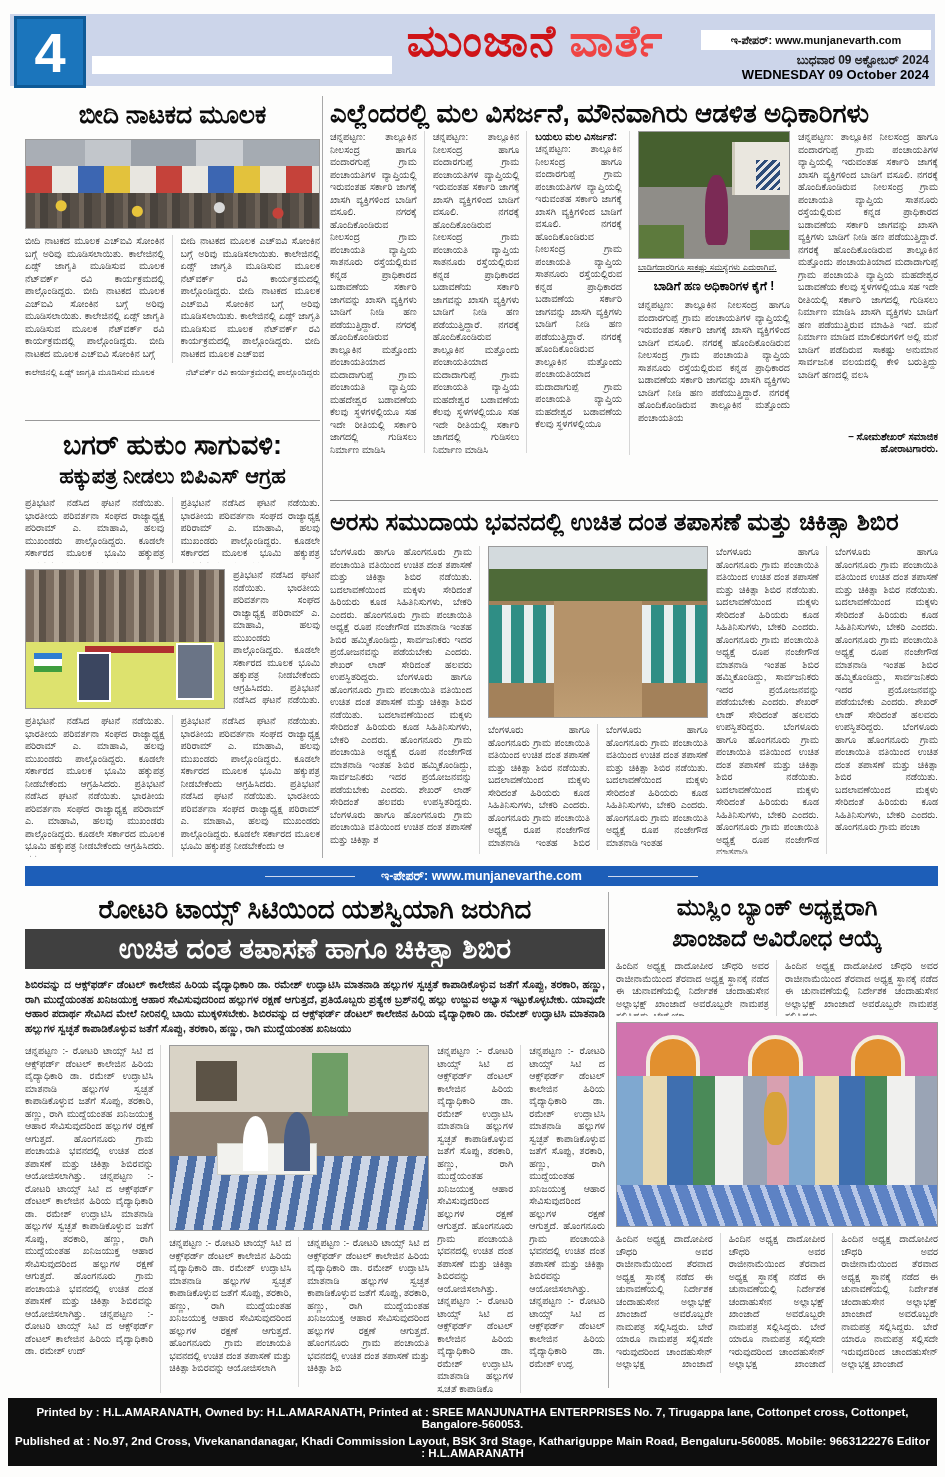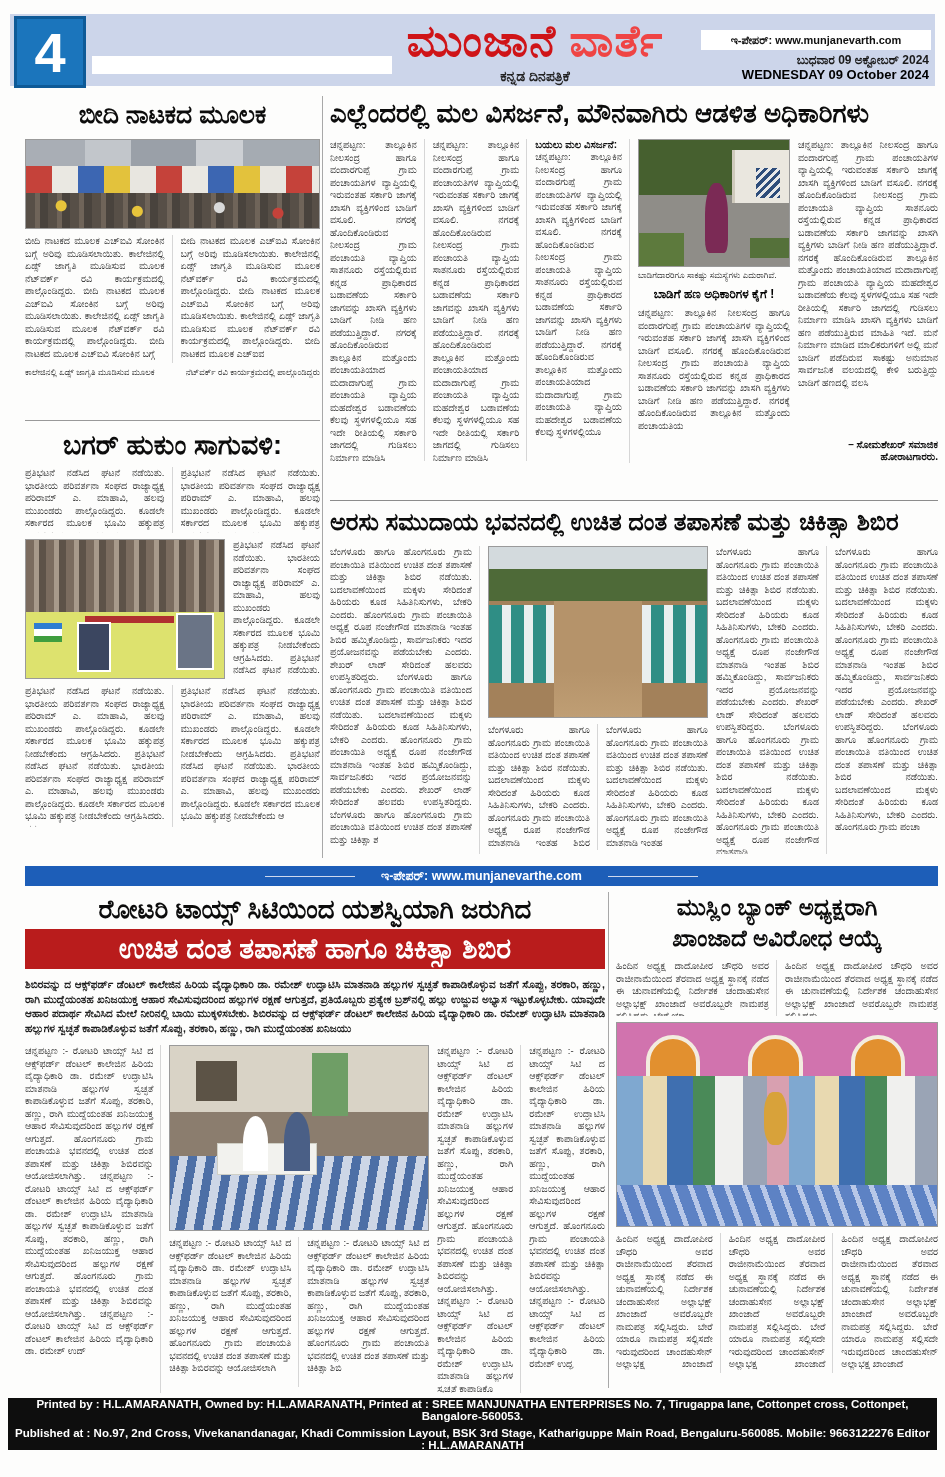--- a/index.html
+++ b/index.html
@@ -80,39 +80,38 @@
      border:4px solid #f3ecdf;border-radius:50px 50px 0 0;box-sizing:border-box;}
   .ph-f .a1{left:9%;} .ph-f .a2{left:41%;} .ph-f .a3{left:73%;}
   .ph-f .people{position:absolute;left:0;right:0;bottom:18%;height:56%;background:
      repeating-linear-gradient(90deg,#7fa8d0 0 26px,#e8d9b0 26px 50px,#3f6fb0 50px 76px,#4a8a58 76px 98px,#f0f0ee 98px 126px,#9aa4b5 126px 150px,#d8a0b0 150px 172px);}
   .ph-f .garland{position:absolute;left:46%;bottom:40%;width:7%;height:26%;background:#d8a23a;border-radius:40%;}
   .ph-f .tablecloth{position:absolute;left:0;right:0;bottom:0;height:20%;background:
      repeating-linear-gradient(70deg,#5d82c4 0 12px,#b8c8e8 12px 17px);}
   
   .subhead{font-weight:bold;text-align:center;font-size:12px;line-height:15px;color:#000;}
   .attrib{font-weight:bold;text-align:right;font-size:10px;margin-top:4px;}
-  .blackband{background:#b91c1c;color:#fff;font-weight:bold;text-align:center;}
+  .blackband{background:#404040;color:#fff;font-weight:bold;text-align:center;}
   .urlband{position:absolute;left:25px;top:866px;width:913px;height:20px;background:#1d5eb8;
      color:#fff;font-weight:bold;font-size:12.5px;display:flex;align-items:center;justify-content:center;}
   .urlband:before,.urlband:after{content:"";flex:0 0 90px;height:1px;background:#cfd9ee;margin:0 26px;}
-  .footer{position:absolute;left:8px;top:1398px;width:929px;height:52px;background:#0e0e0e;
+  .footer{position:absolute;left:8px;top:1398px;width:929px;height:68px;background:#0e0e0e;
      color:#fff;font-size:11.5px;font-weight:bold;text-align:center;
      display:flex;flex-direction:column;justify-content:center;gap:5px;padding:8px 6px;box-sizing:border-box;}
 </style>
 </head>
 <body>
 
 <div class="page">
 
   <div class="band"></div>
   <div class="stripe"></div>
   <div class="pagenum">4</div>
   <div class="masthead">
     <div class="mh"><span class="mh-red">ಮುಂಜಾನೆ</span><span class="mh-black"> ವಾರ್ತೆ</span></div>
-    <div class="tagline">ಕನ್ನಡ ದಿನಪತ್ರಿಕೆ</div>
   </div>
   <div class="epaper-box">ಇ-ಪೇಪರ್: www.munjanevarth.com</div>
   <div class="kdate">ಬುಧವಾರ 09 ಅಕ್ಟೋಬರ್ 2024</div>
   <div class="edate">WEDNESDAY 09 October 2024</div>
 
   <div class="art" style="left:25px;top:98px;width:295px;">
     <div class="hl" style="font-size:25px;line-height:33px;">ಬೀದಿ ನಾಟಕದ ಮೂಲಕ</div>
     <div class="photo ph-a" style="width:295px;height:90px;margin-top:8px;">
       <div class="bldg"></div>
       <div class="banners"></div>
@@ -123,20 +122,21 @@
       <div class="col fill" style="height:128px;">ಬೀದಿ ನಾಟಕದ ಮೂಲಕ ಎಚ್‌ಐವಿ ಸೋಂಕಿನ ಬಗ್ಗೆ ಅರಿವು ಮೂಡಿಸಲಾಯಿತು. ಕಾಲೇಜಿನಲ್ಲಿ ಏಡ್ಸ್ ಜಾಗೃತಿ ಮೂಡಿಸುವ ಮೂಲಕ ನೆಟ್‌ವರ್ಕ್ ರವಿ ಕಾರ್ಯಕ್ರಮದಲ್ಲಿ ಪಾಲ್ಗೊಂಡಿದ್ದರು. ಬೀದಿ ನಾಟಕದ ಮೂಲಕ ಎಚ್‌ಐವಿ ಸೋಂಕಿನ ಬಗ್ಗೆ ಅರಿವು ಮೂಡಿಸಲಾಯಿತು. ಕಾಲೇಜಿನಲ್ಲಿ ಏಡ್ಸ್ ಜಾಗೃತಿ ಮೂಡಿಸುವ ಮೂಲಕ ನೆಟ್‌ವರ್ಕ್ ರವಿ ಕಾರ್ಯಕ್ರಮದಲ್ಲಿ ಪಾಲ್ಗೊಂಡಿದ್ದರು. ಬೀದಿ ನಾಟಕದ ಮೂಲಕ ಎಚ್‌ಐವ</div>
     </div>
     <div style="display:flex;justify-content:space-between;margin-top:4px;">
       <span class="caption">ಕಾಲೇಜಿನಲ್ಲಿ ಏಡ್ಸ್ ಜಾಗೃತಿ ಮೂಡಿಸುವ ಮೂಲಕ</span>
       <span class="caption">ನೆಟ್‌ವರ್ಕ್ ರವಿ ಕಾರ್ಯಕ್ರಮದಲ್ಲಿ ಪಾಲ್ಗೊಂಡಿದ್ದರು</span>
     </div>
   </div>
 
   <div class="art" style="left:25px;top:420px;width:295px;border-top:1px solid #999;padding-top:8px;">
     <div class="hl" style="font-size:27px;line-height:32px;">ಬಗರ್ ಹುಕುಂ ಸಾಗುವಳಿ:</div>
+    <div class="hl" style="font-size:21px;line-height:30px;">ಹಕ್ಕುಪತ್ರ ನೀಡಲು ಬಿಪಿಎಸ್ ಆಗ್ರಹ</div>
     <div class="cols" style="margin-top:6px;">
       <div class="col colrule fill" style="height:66px;">ಪ್ರತಿಭಟನೆ ನಡೆಸಿದ ಘಟನೆ ನಡೆಯಿತು. ಭಾರತೀಯ ಪರಿವರ್ತನಾ ಸಂಘದ ರಾಜ್ಯಾಧ್ಯಕ್ಷ ಪರಿರಾಮ್ ಎ. ಮಾಹಾವಿ, ಹಲವು ಮುಖಂಡರು ಪಾಲ್ಗೊಂಡಿದ್ದರು. ಕೂಡಲೇ ಸರ್ಕಾರದ ಮೂಲಕ ಭೂಮಿ ಹಕ್ಕುಪತ್ರ ನೀಡಬೇಕೆಂದು ಆಗ್ರಹಿಸಿದರು. ಪ್ರತಿ</div>
       <div class="col fill" style="height:66px;">ಪ್ರತಿಭಟನೆ ನಡೆಸಿದ ಘಟನೆ ನಡೆಯಿತು. ಭಾರತೀಯ ಪರಿವರ್ತನಾ ಸಂಘದ ರಾಜ್ಯಾಧ್ಯಕ್ಷ ಪರಿರಾಮ್ ಎ. ಮಾಹಾವಿ, ಹಲವು ಮುಖಂಡರು ಪಾಲ್ಗೊಂಡಿದ್ದರು. ಕೂಡಲೇ ಸರ್ಕಾರದ ಮೂಲಕ ಭೂಮಿ ಹಕ್ಕುಪತ್ರ ನೀಡಬೇಕೆಂದು ಆಗ್ರಹಿಸಿದರ</div>
     </div>
     <div style="display:flex;gap:8px;margin-top:6px;">
       <div class="photo ph-d" style="width:200px;height:140px;flex:none;">
         <div class="crowd"></div>
         <div class="banner"></div>
         <div class="flag"></div>
         <div class="btxt"></div>
@@ -148,36 +148,36 @@
     <div class="cols" style="margin-top:6px;">
       <div class="col colrule fill" style="height:142px;">ಪ್ರತಿಭಟನೆ ನಡೆಸಿದ ಘಟನೆ ನಡೆಯಿತು. ಭಾರತೀಯ ಪರಿವರ್ತನಾ ಸಂಘದ ರಾಜ್ಯಾಧ್ಯಕ್ಷ ಪರಿರಾಮ್ ಎ. ಮಾಹಾವಿ, ಹಲವು ಮುಖಂಡರು ಪಾಲ್ಗೊಂಡಿದ್ದರು. ಕೂಡಲೇ ಸರ್ಕಾರದ ಮೂಲಕ ಭೂಮಿ ಹಕ್ಕುಪತ್ರ ನೀಡಬೇಕೆಂದು ಆಗ್ರಹಿಸಿದರು. ಪ್ರತಿಭಟನೆ ನಡೆಸಿದ ಘಟನೆ ನಡೆಯಿತು. ಭಾರತೀಯ ಪರಿವರ್ತನಾ ಸಂಘದ ರಾಜ್ಯಾಧ್ಯಕ್ಷ ಪರಿರಾಮ್ ಎ. ಮಾಹಾವಿ, ಹಲವು ಮುಖಂಡರು ಪಾಲ್ಗೊಂಡಿದ್ದರು. ಕೂಡಲೇ ಸರ್ಕಾರದ ಮೂಲಕ ಭೂಮಿ ಹಕ್ಕುಪತ್ರ ನೀಡಬೇಕೆಂದು ಆಗ್ರಹಿಸಿದರು. ಪ್ರತ</div>
       <div class="col fill" style="height:142px;">ಪ್ರತಿಭಟನೆ ನಡೆಸಿದ ಘಟನೆ ನಡೆಯಿತು. ಭಾರತೀಯ ಪರಿವರ್ತನಾ ಸಂಘದ ರಾಜ್ಯಾಧ್ಯಕ್ಷ ಪರಿರಾಮ್ ಎ. ಮಾಹಾವಿ, ಹಲವು ಮುಖಂಡರು ಪಾಲ್ಗೊಂಡಿದ್ದರು. ಕೂಡಲೇ ಸರ್ಕಾರದ ಮೂಲಕ ಭೂಮಿ ಹಕ್ಕುಪತ್ರ ನೀಡಬೇಕೆಂದು ಆಗ್ರಹಿಸಿದರು. ಪ್ರತಿಭಟನೆ ನಡೆಸಿದ ಘಟನೆ ನಡೆಯಿತು. ಭಾರತೀಯ ಪರಿವರ್ತನಾ ಸಂಘದ ರಾಜ್ಯಾಧ್ಯಕ್ಷ ಪರಿರಾಮ್ ಎ. ಮಾಹಾವಿ, ಹಲವು ಮುಖಂಡರು ಪಾಲ್ಗೊಂಡಿದ್ದರು. ಕೂಡಲೇ ಸರ್ಕಾರದ ಮೂಲಕ ಭೂಮಿ ಹಕ್ಕುಪತ್ರ ನೀಡಬೇಕೆಂದು ಆ</div>
     </div>
   </div>
 
   <div class="vrule" style="left:322px;top:96px;height:762px;"></div>
 
   <div class="art" style="left:330px;top:95px;width:608px;">
     <div class="hl" style="font-size:26px;line-height:36px;text-align:left;">ಎಲ್ಲೆಂದರಲ್ಲಿ ಮಲ ವಿಸರ್ಜನೆ, ಮೌನವಾಗಿರು ಆಡಳಿತ ಅಧಿಕಾರಿಗಳು</div>
-    <div style="display:flex;gap:8px;margin-top:8px;">
+    <div style="display:flex;gap:8px;margin-top:0;">
       <div class="colrule fill" style="width:95px;height:322px;">ಚನ್ನಪಟ್ಟಣ: ತಾಲ್ಲೂಕಿನ ನೀಲಸಂದ್ರ ಹಾಗೂ ವಂದಾರಗುಪ್ಪೆ ಗ್ರಾಮ ಪಂಚಾಯತಿಗಳ ವ್ಯಾಪ್ತಿಯಲ್ಲಿ ಇರುವಂತಹ ಸರ್ಕಾರಿ ಜಾಗಕ್ಕೆ ಖಾಸಗಿ ವ್ಯಕ್ತಿಗಳಿಂದ ಬಾಡಿಗೆ ವಸೂಲಿ. ನಗರಕ್ಕೆ ಹೊಂದಿಕೊಂಡಿರುವ ನೀಲಸಂದ್ರ ಗ್ರಾಮ ಪಂಚಾಯತಿ ವ್ಯಾಪ್ತಿಯ ಸಾತನೂರು ರಸ್ತೆಯಲ್ಲಿರುವ ಕನ್ನಡ ಪ್ರಾಧಿಕಾರದ ಬಡಾವಣೆಯ ಸರ್ಕಾರಿ ಜಾಗವನ್ನು ಖಾಸಗಿ ವ್ಯಕ್ತಿಗಳು ಬಾಡಿಗೆ ನೀಡಿ ಹಣ ಪಡೆಯುತ್ತಿದ್ದಾರೆ. ನಗರಕ್ಕೆ ಹೊಂದಿಕೊಂಡಿರುವ ತಾಲ್ಲೂಕಿನ ಮತ್ತೊಂದು ಪಂಚಾಯತಿಯಾದ ಮದಾದಾಗುಪ್ಪೆ ಗ್ರಾಮ ಪಂಚಾಯತಿ ವ್ಯಾಪ್ತಿಯ ಮಹದೇಶ್ವರ ಬಡಾವಣೆಯ ಕೆಲವು ಸ್ಥಳಗಳಲ್ಲಿಯೂ ಸಹ ಇದೇ ರೀತಿಯಲ್ಲಿ ಸರ್ಕಾರಿ ಜಾಗದಲ್ಲಿ ಗುಡಿಸಲು ನಿರ್ಮಾಣ ಮಾಡಿಸಿ</div>
       <div class="colrule fill" style="width:95px;height:322px;">ಚನ್ನಪಟ್ಟಣ: ತಾಲ್ಲೂಕಿನ ನೀಲಸಂದ್ರ ಹಾಗೂ ವಂದಾರಗುಪ್ಪೆ ಗ್ರಾಮ ಪಂಚಾಯತಿಗಳ ವ್ಯಾಪ್ತಿಯಲ್ಲಿ ಇರುವಂತಹ ಸರ್ಕಾರಿ ಜಾಗಕ್ಕೆ ಖಾಸಗಿ ವ್ಯಕ್ತಿಗಳಿಂದ ಬಾಡಿಗೆ ವಸೂಲಿ. ನಗರಕ್ಕೆ ಹೊಂದಿಕೊಂಡಿರುವ ನೀಲಸಂದ್ರ ಗ್ರಾಮ ಪಂಚಾಯತಿ ವ್ಯಾಪ್ತಿಯ ಸಾತನೂರು ರಸ್ತೆಯಲ್ಲಿರುವ ಕನ್ನಡ ಪ್ರಾಧಿಕಾರದ ಬಡಾವಣೆಯ ಸರ್ಕಾರಿ ಜಾಗವನ್ನು ಖಾಸಗಿ ವ್ಯಕ್ತಿಗಳು ಬಾಡಿಗೆ ನೀಡಿ ಹಣ ಪಡೆಯುತ್ತಿದ್ದಾರೆ. ನಗರಕ್ಕೆ ಹೊಂದಿಕೊಂಡಿರುವ ತಾಲ್ಲೂಕಿನ ಮತ್ತೊಂದು ಪಂಚಾಯತಿಯಾದ ಮದಾದಾಗುಪ್ಪೆ ಗ್ರಾಮ ಪಂಚಾಯತಿ ವ್ಯಾಪ್ತಿಯ ಮಹದೇಶ್ವರ ಬಡಾವಣೆಯ ಕೆಲವು ಸ್ಥಳಗಳಲ್ಲಿಯೂ ಸಹ ಇದೇ ರೀತಿಯಲ್ಲಿ ಸರ್ಕಾರಿ ಜಾಗದಲ್ಲಿ ಗುಡಿಸಲು ನಿರ್ಮಾಣ ಮಾಡಿಸಿ</div>
       <div class="colrule" style="width:95px;">
         <div style="font-weight:bold;font-size:10px;">ಬಯಲು ಮಲ ವಿಸರ್ಜನೆ:</div>
         <div class="fill" style="height:306px;">ಚನ್ನಪಟ್ಟಣ: ತಾಲ್ಲೂಕಿನ ನೀಲಸಂದ್ರ ಹಾಗೂ ವಂದಾರಗುಪ್ಪೆ ಗ್ರಾಮ ಪಂಚಾಯತಿಗಳ ವ್ಯಾಪ್ತಿಯಲ್ಲಿ ಇರುವಂತಹ ಸರ್ಕಾರಿ ಜಾಗಕ್ಕೆ ಖಾಸಗಿ ವ್ಯಕ್ತಿಗಳಿಂದ ಬಾಡಿಗೆ ವಸೂಲಿ. ನಗರಕ್ಕೆ ಹೊಂದಿಕೊಂಡಿರುವ ನೀಲಸಂದ್ರ ಗ್ರಾಮ ಪಂಚಾಯತಿ ವ್ಯಾಪ್ತಿಯ ಸಾತನೂರು ರಸ್ತೆಯಲ್ಲಿರುವ ಕನ್ನಡ ಪ್ರಾಧಿಕಾರದ ಬಡಾವಣೆಯ ಸರ್ಕಾರಿ ಜಾಗವನ್ನು ಖಾಸಗಿ ವ್ಯಕ್ತಿಗಳು ಬಾಡಿಗೆ ನೀಡಿ ಹಣ ಪಡೆಯುತ್ತಿದ್ದಾರೆ. ನಗರಕ್ಕೆ ಹೊಂದಿಕೊಂಡಿರುವ ತಾಲ್ಲೂಕಿನ ಮತ್ತೊಂದು ಪಂಚಾಯತಿಯಾದ ಮದಾದಾಗುಪ್ಪೆ ಗ್ರಾಮ ಪಂಚಾಯತಿ ವ್ಯಾಪ್ತಿಯ ಮಹದೇಶ್ವರ ಬಡಾವಣೆಯ ಕೆಲವು ಸ್ಥಳಗಳಲ್ಲಿಯೂ</div>
       </div>
       <div style="width:152px;flex:none;">
         <div class="photo ph-b" style="width:152px;height:128px;">
           <div class="bldg"></div>
           <div class="stair"></div>
           <div class="grass"></div>
           <div class="grass2"></div>
           <div class="woman"></div>
         </div>
-        <div class="caption" style="margin-top:3px;">ಬಾಡಿಗೆದಾರರಿಗೂ ಸಾಕಷ್ಟು ಸಮಸ್ಯೆಗಳು ಎದುರಾಗಿವೆ.</div>
+        <div class="caption" style="margin-top:3px;text-decoration:underline;">ಬಾಡಿಗೆದಾರರಿಗೂ ಸಾಕಷ್ಟು ಸಮಸ್ಯೆಗಳು ಎದುರಾಗಿವೆ.</div>
         <div class="subhead" style="margin-top:6px;">ಬಾಡಿಗೆ ಹಣ ಅಧಿಕಾರಿಗಳ ಕೈಗೆ !</div>
         <div class="fill" style="height:138px;margin-top:5px;">ಚನ್ನಪಟ್ಟಣ: ತಾಲ್ಲೂಕಿನ ನೀಲಸಂದ್ರ ಹಾಗೂ ವಂದಾರಗುಪ್ಪೆ ಗ್ರಾಮ ಪಂಚಾಯತಿಗಳ ವ್ಯಾಪ್ತಿಯಲ್ಲಿ ಇರುವಂತಹ ಸರ್ಕಾರಿ ಜಾಗಕ್ಕೆ ಖಾಸಗಿ ವ್ಯಕ್ತಿಗಳಿಂದ ಬಾಡಿಗೆ ವಸೂಲಿ. ನಗರಕ್ಕೆ ಹೊಂದಿಕೊಂಡಿರುವ ನೀಲಸಂದ್ರ ಗ್ರಾಮ ಪಂಚಾಯತಿ ವ್ಯಾಪ್ತಿಯ ಸಾತನೂರು ರಸ್ತೆಯಲ್ಲಿರುವ ಕನ್ನಡ ಪ್ರಾಧಿಕಾರದ ಬಡಾವಣೆಯ ಸರ್ಕಾರಿ ಜಾಗವನ್ನು ಖಾಸಗಿ ವ್ಯಕ್ತಿಗಳು ಬಾಡಿಗೆ ನೀಡಿ ಹಣ ಪಡೆಯುತ್ತಿದ್ದಾರೆ. ನಗರಕ್ಕೆ ಹೊಂದಿಕೊಂಡಿರುವ ತಾಲ್ಲೂಕಿನ ಮತ್ತೊಂದು ಪಂಚಾಯತಿಯ</div>
       </div>
       <div style="width:140px;flex:none;">
         <div class="fill" style="height:296px;">ಚನ್ನಪಟ್ಟಣ: ತಾಲ್ಲೂಕಿನ ನೀಲಸಂದ್ರ ಹಾಗೂ ವಂದಾರಗುಪ್ಪೆ ಗ್ರಾಮ ಪಂಚಾಯತಿಗಳ ವ್ಯಾಪ್ತಿಯಲ್ಲಿ ಇರುವಂತಹ ಸರ್ಕಾರಿ ಜಾಗಕ್ಕೆ ಖಾಸಗಿ ವ್ಯಕ್ತಿಗಳಿಂದ ಬಾಡಿಗೆ ವಸೂಲಿ. ನಗರಕ್ಕೆ ಹೊಂದಿಕೊಂಡಿರುವ ನೀಲಸಂದ್ರ ಗ್ರಾಮ ಪಂಚಾಯತಿ ವ್ಯಾಪ್ತಿಯ ಸಾತನೂರು ರಸ್ತೆಯಲ್ಲಿರುವ ಕನ್ನಡ ಪ್ರಾಧಿಕಾರದ ಬಡಾವಣೆಯ ಸರ್ಕಾರಿ ಜಾಗವನ್ನು ಖಾಸಗಿ ವ್ಯಕ್ತಿಗಳು ಬಾಡಿಗೆ ನೀಡಿ ಹಣ ಪಡೆಯುತ್ತಿದ್ದಾರೆ. ನಗರಕ್ಕೆ ಹೊಂದಿಕೊಂಡಿರುವ ತಾಲ್ಲೂಕಿನ ಮತ್ತೊಂದು ಪಂಚಾಯತಿಯಾದ ಮದಾದಾಗುಪ್ಪೆ ಗ್ರಾಮ ಪಂಚಾಯತಿ ವ್ಯಾಪ್ತಿಯ ಮಹದೇಶ್ವರ ಬಡಾವಣೆಯ ಕೆಲವು ಸ್ಥಳಗಳಲ್ಲಿಯೂ ಸಹ ಇದೇ ರೀತಿಯಲ್ಲಿ ಸರ್ಕಾರಿ ಜಾಗದಲ್ಲಿ ಗುಡಿಸಲು ನಿರ್ಮಾಣ ಮಾಡಿಸಿ ಖಾಸಗಿ ವ್ಯಕ್ತಿಗಳು ಬಾಡಿಗೆ ಹಣ ಪಡೆಯುತ್ತಿರುವ ಮಾಹಿತಿ ಇದೆ. ಮನೆ ನಿರ್ಮಾಣ ಮಾಡಿದ ಮಾಲಿಕರುಗಳಿಗೆ ಅಲ್ಲಿ ಮನೆ ಬಾಡಿಗೆ ಪಡೆದಿರುವ ಸಾಕಷ್ಟು ಅನುಮಾನ ಸಾರ್ವಜನಿಕ ವಲಯದಲ್ಲಿ ಕೇಳಿ ಬರುತ್ತಿದ್ದು ಬಾಡಿಗೆ ಹಣದಲ್ಲಿ ವಲಸಿ</div>
         <div class="attrib">– ಸೋಮಶೇಖರ್ ಸಮಾಜಿಕ ಹೋರಾಟಗಾರರು.</div>
       </div>
     </div>
   </div>
 

